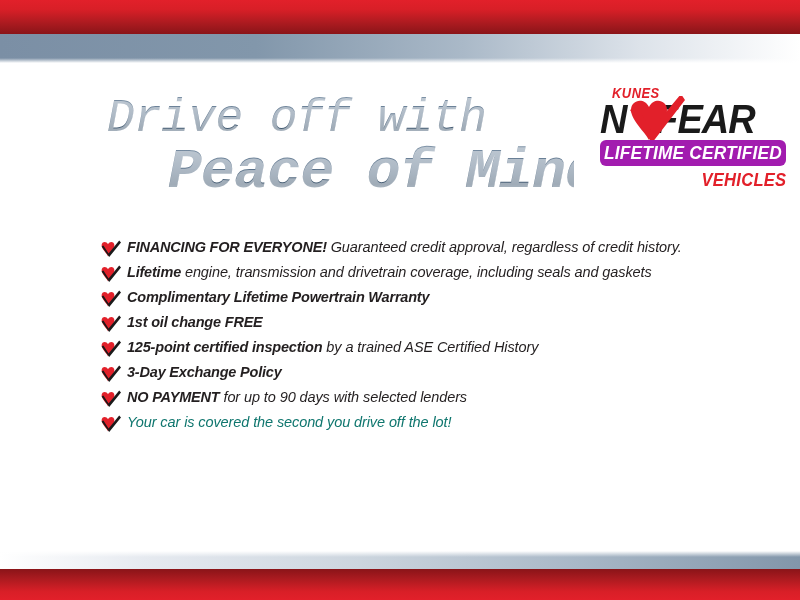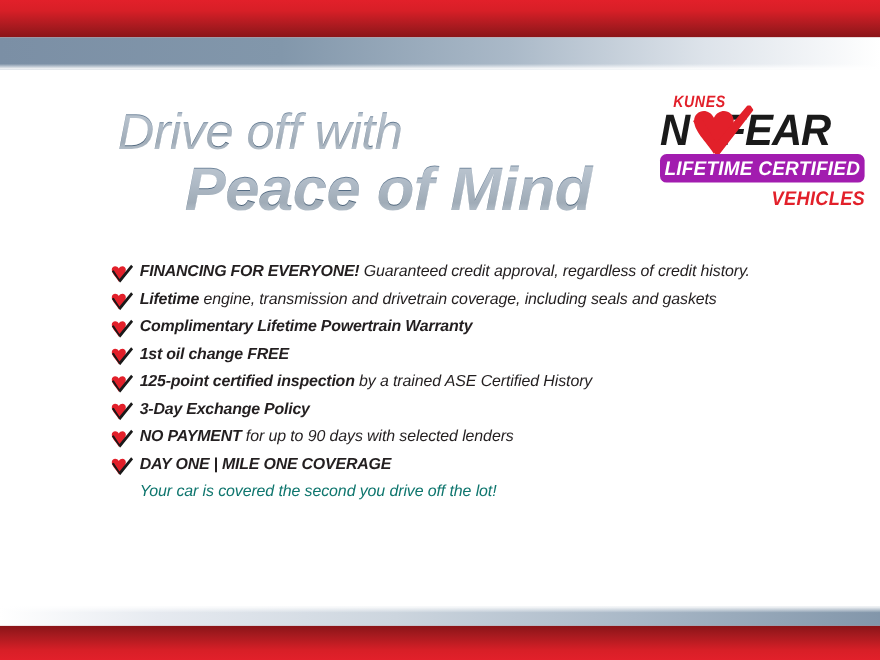--- a/index.html
+++ b/index.html
@@ -55,20 +55,21 @@
     width: 800px; height: 31px;
     background: linear-gradient(to bottom, #8a1418 0%, #a71a1f 28%, #d81f27 72%, #e2202a 100%);
   }
 
   
   .headline {
     position: absolute;
     left: 104px;
     top: 96px;
     width: 470px;
+    font-family: Liberation Mono, monospace;
   }
   .headline-line {
     font-style: italic;
     line-height: 1.0;
     letter-spacing: -0.5px;
     color: #566e86;
     background: linear-gradient(to bottom, #7f93a7 0%, #5d748c 42%, #40586f 72%, #8da0b2 100%);
     -webkit-background-clip: text;
     background-clip: text;
     -webkit-text-fill-color: transparent;
@@ -269,20 +270,20 @@
           <path d="M1.6 5.2 C1.6 1.6, 6.2 0.6, 8.0 4.2 C9.8 0.6, 14.4 1.6, 14.4 5.2 C14.4 8.8, 9.4 13.2, 8.0 16.2 C6.6 13.2, 1.6 8.8, 1.6 5.2 Z" fill="#e2202a"></path>
           <path d="M3.4 5.6 L8.6 13.6 L19.2 0.6 L21 2.6 L9.2 17 L1.6 6.6 Z" fill="#1a1a1a"></path>
         </svg><span class="b-strong">3-Day Exchange Policy</span><span class="b-normal"></span></div>
       <div class="bullet"><svg class="check-icon" viewBox="0 0 21 17">
           <path d="M1.6 5.2 C1.6 1.6, 6.2 0.6, 8.0 4.2 C9.8 0.6, 14.4 1.6, 14.4 5.2 C14.4 8.8, 9.4 13.2, 8.0 16.2 C6.6 13.2, 1.6 8.8, 1.6 5.2 Z" fill="#e2202a"></path>
           <path d="M3.4 5.6 L8.6 13.6 L19.2 0.6 L21 2.6 L9.2 17 L1.6 6.6 Z" fill="#1a1a1a"></path>
         </svg><span class="b-strong">NO PAYMENT</span><span class="b-normal"> for up to 90 days with selected lenders</span></div>
       <div class="bullet"><svg class="check-icon" viewBox="0 0 21 17">
           <path d="M1.6 5.2 C1.6 1.6, 6.2 0.6, 8.0 4.2 C9.8 0.6, 14.4 1.6, 14.4 5.2 C14.4 8.8, 9.4 13.2, 8.0 16.2 C6.6 13.2, 1.6 8.8, 1.6 5.2 Z" fill="#e2202a"></path>
           <path d="M3.4 5.6 L8.6 13.6 L19.2 0.6 L21 2.6 L9.2 17 L1.6 6.6 Z" fill="#1a1a1a"></path>
-        </svg><span class="b-strong">DAY ONE  |  MILE ONE COVERAGE</span><span class="b-normal"></span></div>
+        </svg><span class="b-normal"></span></div>
       <div class="bullet-sub">Your car is covered the second you drive off the lot!</div>
     </div>
 
   <div class="bar-bot-gray"></div>
   <div class="bar-bot-red"></div>
 
 </div>
 
 </body></html>

